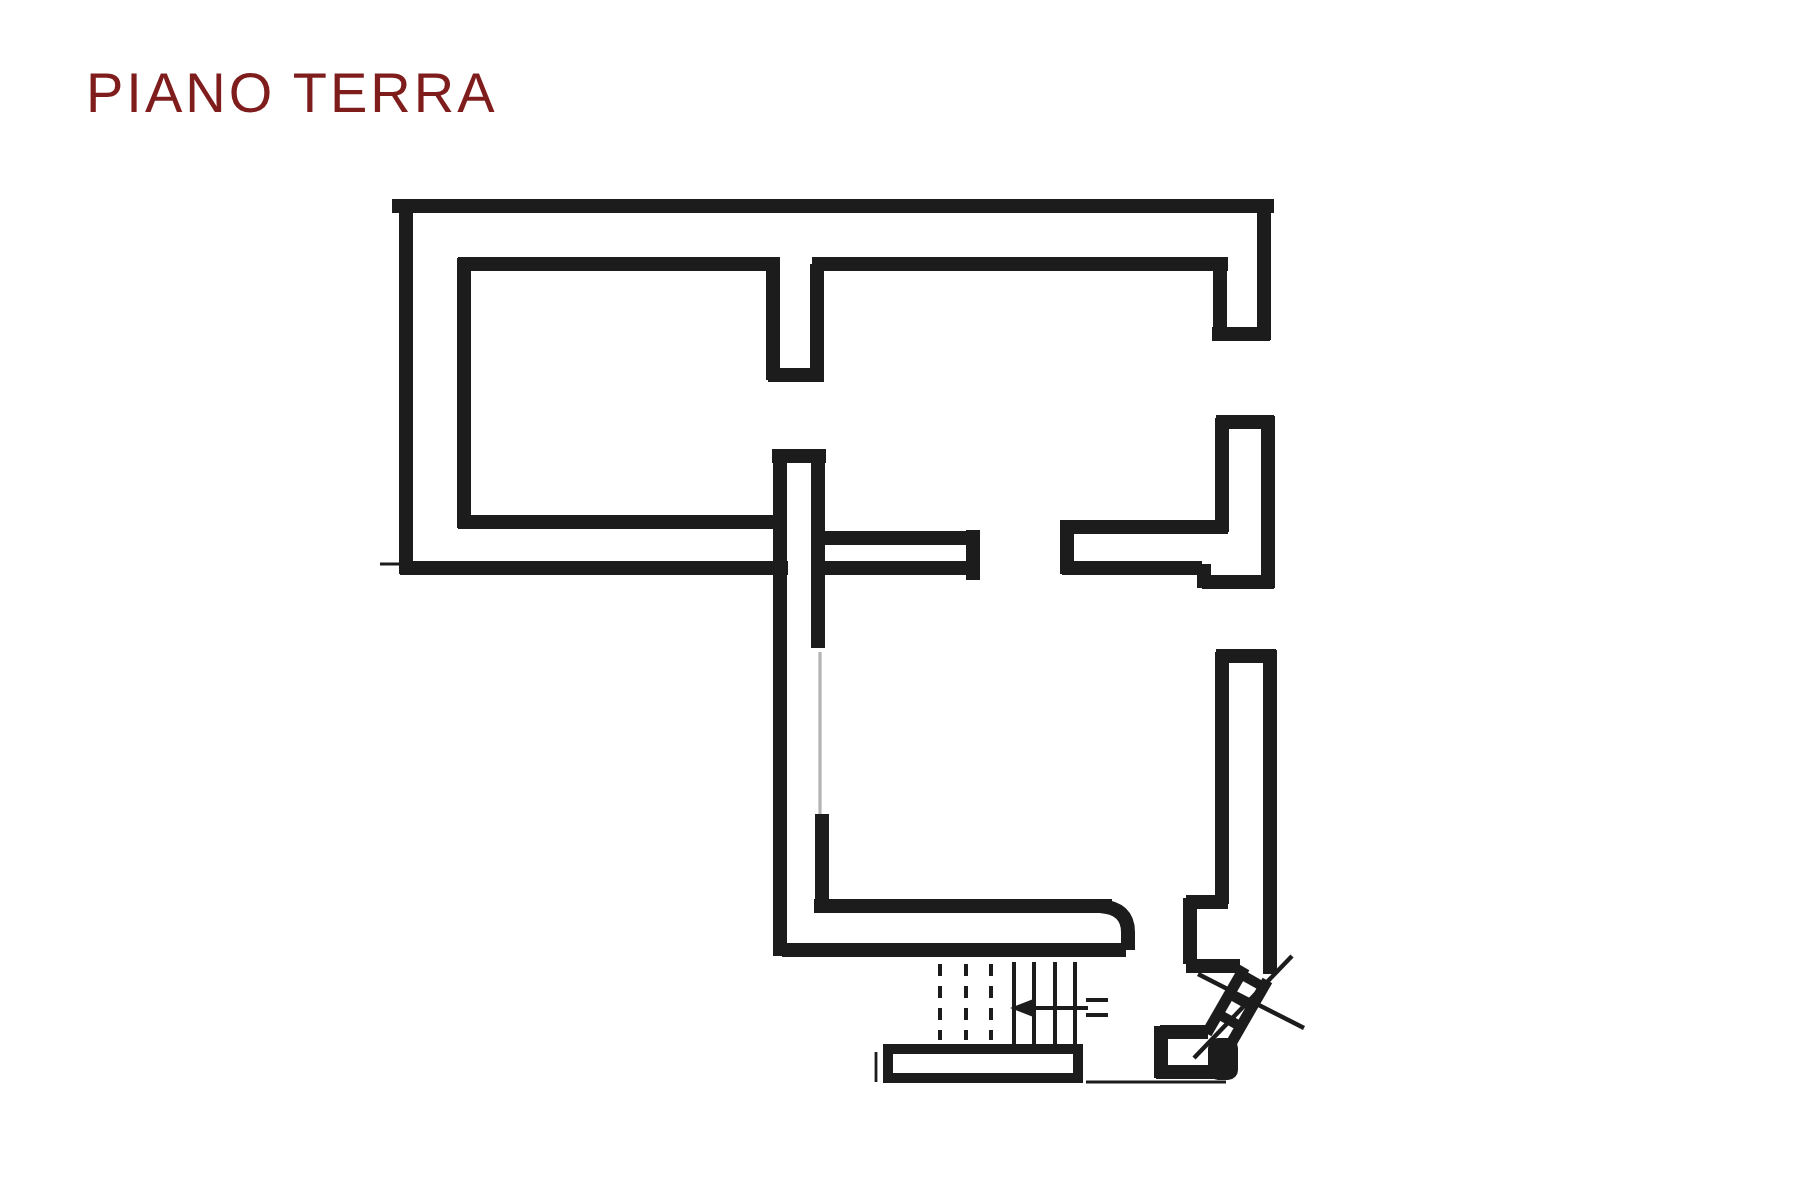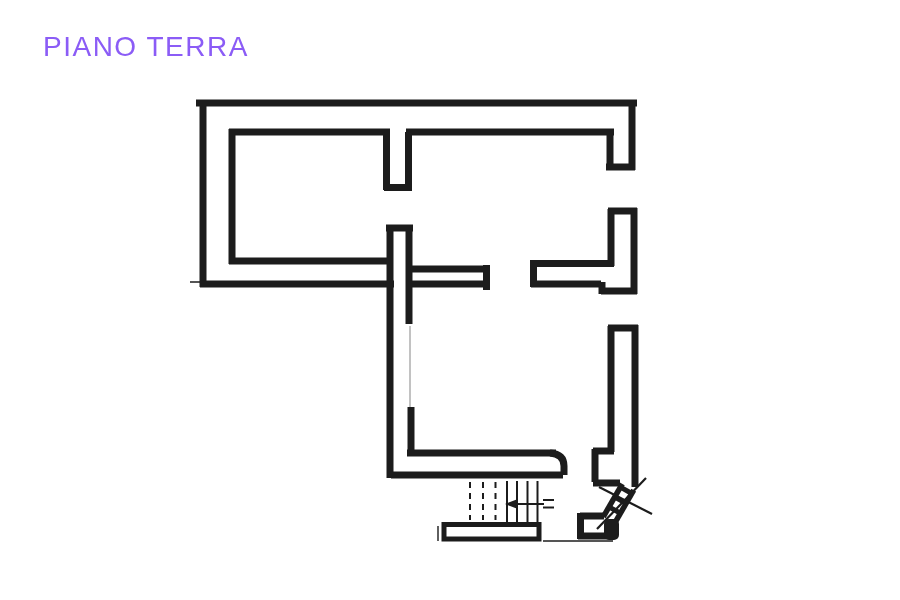--- a/index.html
+++ b/index.html
@@ -9,21 +9,21 @@
     background:#ffffff;
     overflow:hidden;
     font-family:"Liberation Sans", sans-serif;
   }
   .plan-title{
     position:absolute;
     left:43px;top:31px;
     font-size:28px;
     font-weight:500;
     letter-spacing:1.5px;
-    color:#8b5cf6;
+    color:#7f1d1d;
     white-space:nowrap;
   }
   svg{position:absolute;left:0;top:0;}
 </style>
 </head>
 <body>
 
 <div class="page">
   <div class="plan-title">PIANO TERRA</div>
   <svg width="900" height="600" viewBox="0 0 900 600">

